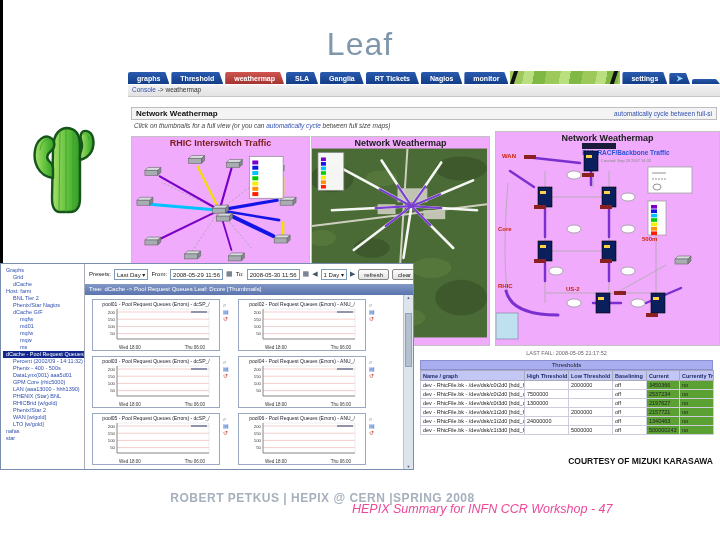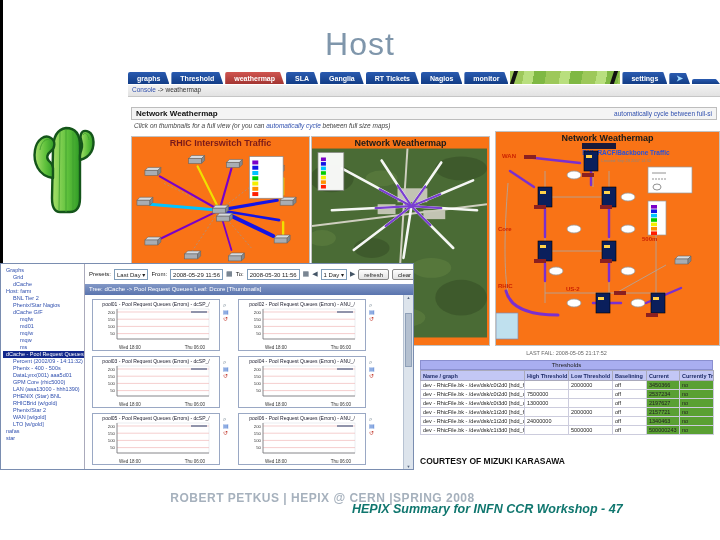--- a/index.html
+++ b/index.html
@@ -7,22 +7,22 @@
          font-family:"Liberation Sans",sans-serif;}
   .edge-strip{position:absolute;left:0;top:0;width:3px;height:266px;background:#000;}
 
   
   .slide-title{position:absolute;top:26px;left:0;width:720px;text-align:center;
     font-size:32px;color:#7f96ab;letter-spacing:1px;}
 
   
   .footer1{position:absolute;top:491px;left:0;width:645px;text-align:center;
     font-size:12px;font-weight:bold;color:#a6b1bd;letter-spacing:.5px;}
-  .footer2{position:absolute;top:502px;left:352px;font-size:12.5px;font-weight:bold;
-    font-style:italic;color:#0f766e;}
+  .footer2{position:absolute;top:502px;left:352px;font-size:12.5px;font-weight:normal;
+    font-style:italic;color:#ec4899;}
 
   
   .cacti-window{position:absolute;left:128px;top:70px;width:592px;height:402px;background:#fff;}
   .tab-bar{display:flex;align-items:flex-end;height:14px;}
   .tab{background:linear-gradient(#2a5bb0,#123d86);color:#fff;font-size:7px;font-weight:bold;
     padding:3px 9px 2px 9px;margin-right:2px;border-radius:2px 5px 0 0;
     clip-path:polygon(0 0,calc(100% - 4px) 0,100% 100%,0 100%);white-space:nowrap;}
   .tab.active{background:linear-gradient(#d05550,#a33532);}
   .cacti-logo{flex:1;height:13px;position:relative;margin-right:2px;
     background:repeating-linear-gradient(100deg,#9dc85a 0 14px,#b9df7e 14px 24px,#7fb843 24px 36px);}
@@ -36,40 +36,40 @@
 
   .wm-header{position:absolute;left:3px;top:37px;width:586px;height:13px;background:#f4f4f4;
     border:1px solid #bdbdbd;display:flex;align-items:center;justify-content:space-between;
     padding:0 4px;box-sizing:border-box;}
   .wm-header .wm-title{font-size:8px;font-weight:bold;color:#111;}
   .wm-header .wm-link{font-size:6.5px;color:#2f4fae;white-space:nowrap;}
   .wm-sub{position:absolute;left:6px;top:52px;font-size:6.5px;font-style:italic;color:#444;}
   .wm-sub .lnk{color:#2f4fae;}
 
   
-  .panel{position:absolute;background:#f97316;border:1px solid #c2c2c2;box-sizing:border-box;}
+  .panel{position:absolute;background:#f0abfc;border:1px solid #c2c2c2;box-sizing:border-box;}
   #panel-1{left:131px;top:136px;width:179px;height:210px;}
   #panel-2{left:311px;top:136px;width:179px;height:210px;}
   #panel-3{left:495px;top:131px;width:225px;height:215px;}
   .panel h3{margin:1px 0 0 0;text-align:center;font-size:9px;}
   #panel-1 h3{color:#7a1a1a;}
   #panel-2 h3,#panel-3 h3{color:#1a1a1a;}
 
   
   .thresholds{position:absolute;left:420px;top:350px;width:293px;}
   .last-fail{text-align:center;font-size:5.5px;color:#666;margin-bottom:4px;}
   .th-bar{background:#a9aef0;border:1px solid #8a8fd0;text-align:center;font-size:6px;
     color:#222;padding:1px 0;}
   table.th-table{border-collapse:collapse;width:293px;font-size:5.5px;table-layout:fixed;}
   table.th-table th{background:#c3c7f5;color:#1c2a66;font-weight:bold;text-align:left;
     padding:1.5px 2px;border:1px solid #aab;overflow:hidden;white-space:nowrap;}
   table.th-table td{padding:1px 2px;border:1px solid #ccd;overflow:hidden;white-space:nowrap;color:#222;}
   td.cell-name{color:#2f4fae;}
   td.cell-green{background:#5aa033;color:#17330c;}
-  .courtesy{position:absolute;left:420px;top:456px;width:293px;text-align:left;
+  .courtesy{position:absolute;left:420px;top:456px;width:293px;text-align:right;
     font-size:8.5px;font-weight:bold;color:#111;}
 
   
   .graph-window{position:absolute;left:0;top:263px;width:414px;height:207px;background:#fff;
     border:1px solid #7a8db0;box-sizing:border-box;display:flex;z-index:5;}
   .tree{width:84px;border-right:1px solid #aab;padding:3px 0 0 2px;overflow:hidden;box-sizing:border-box;}
   .titem{font-size:5.5px;line-height:7px;color:#2f4fae;white-space:nowrap;overflow:hidden;}
   .titem.sel{background:#13288c;color:#fff;}
   .gmain{flex:1;position:relative;overflow:hidden;}
   .gtoolbar{height:20px;display:flex;align-items:center;gap:3px;padding-left:4px;font-size:6px;color:#222;}
@@ -96,21 +96,21 @@
     border:1px solid #8fa0b8;}
 
   .cactus{position:absolute;left:26px;top:100px;}
 </style>
 </head>
 <body>
 
 <div class="slide">
   <div class="edge-strip"></div>
 
-  <div class="slide-title">Host</div>
+  <div class="slide-title">Leaf</div>
 
   <svg class="cactus" width="80" height="115" viewBox="0 0 80 115">
     <defs>
       <linearGradient id="cg" x1="0" y1="0" x2="1" y2="0">
         <stop offset="0" stop-color="#a9e06c"></stop>
           <stop offset="0.55" stop-color="#5fc13c"></stop>
           <stop offset="1" stop-color="#2f9a26"></stop>
       </linearGradient>
     </defs>
     <path d="M34,112 Q26,112 26,98 L27,50 Q27,30 40,28 Q54,28 54,46 L54,98 Q54,112 44,112 Z" fill="url(#cg)" stroke="#14551a" stroke-width="2.4" stroke-linejoin="round"></path>

